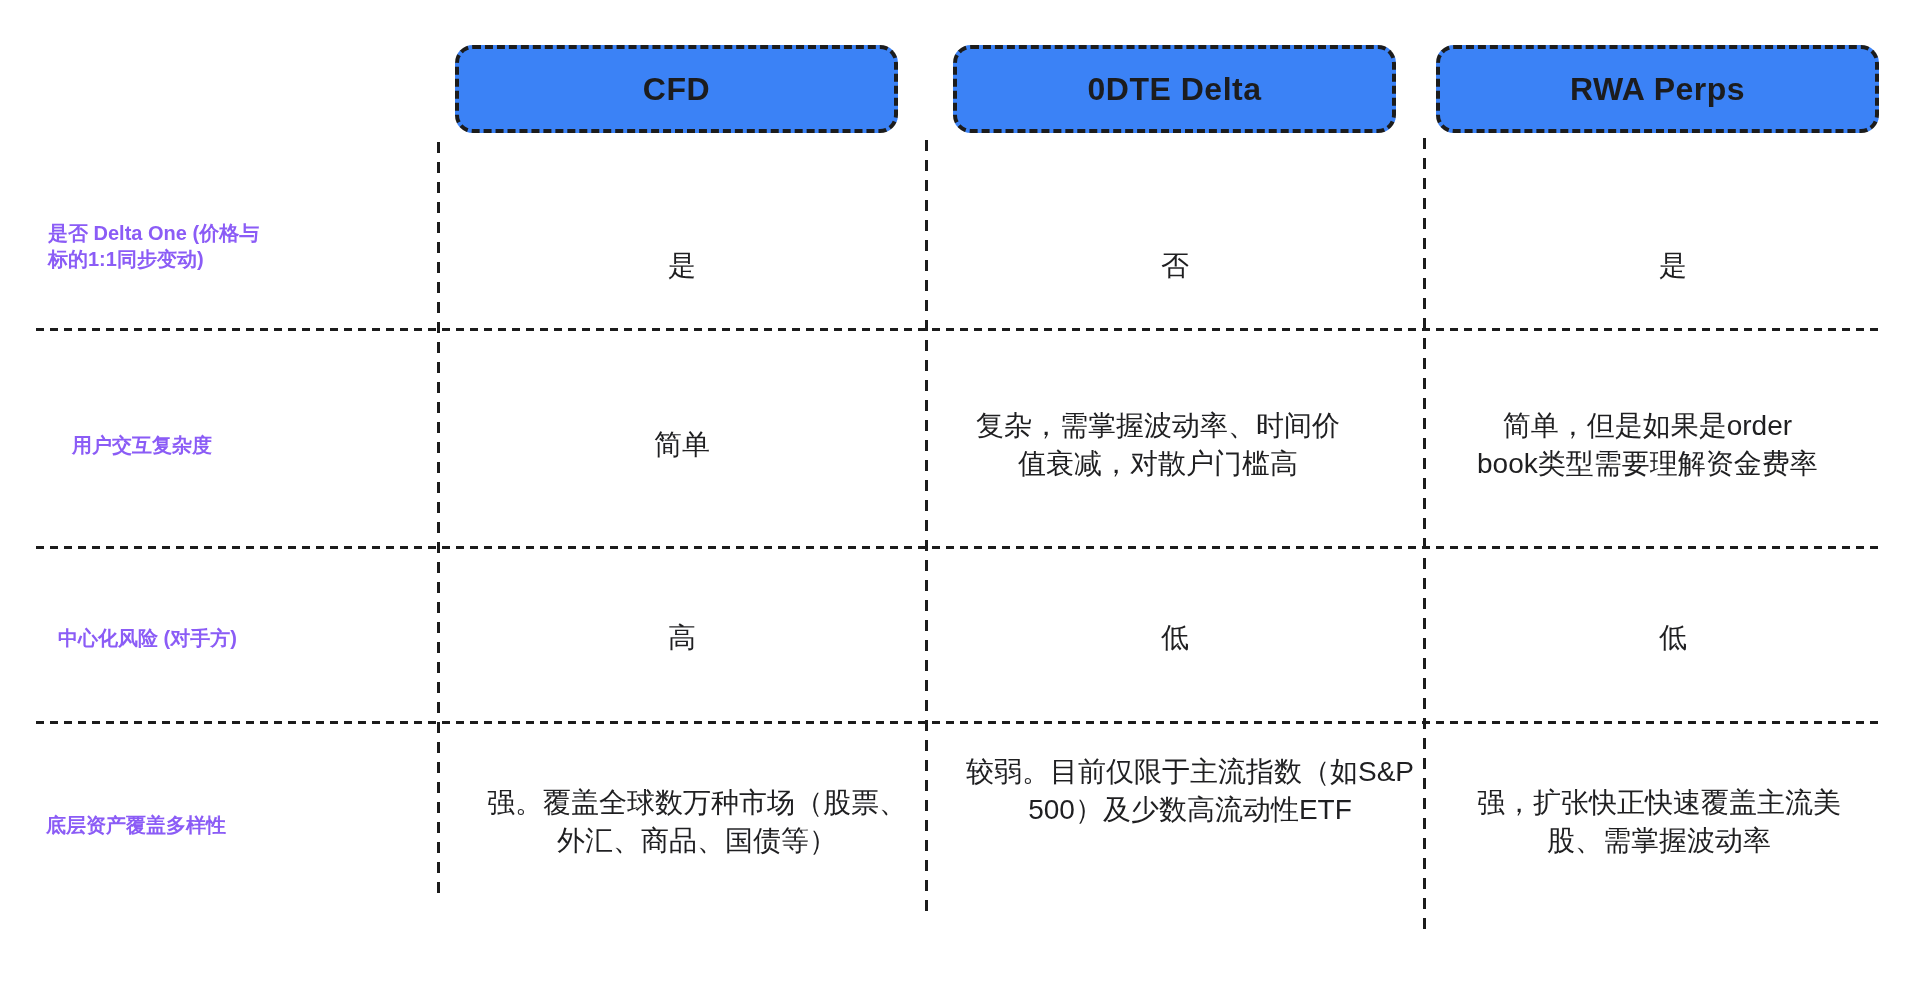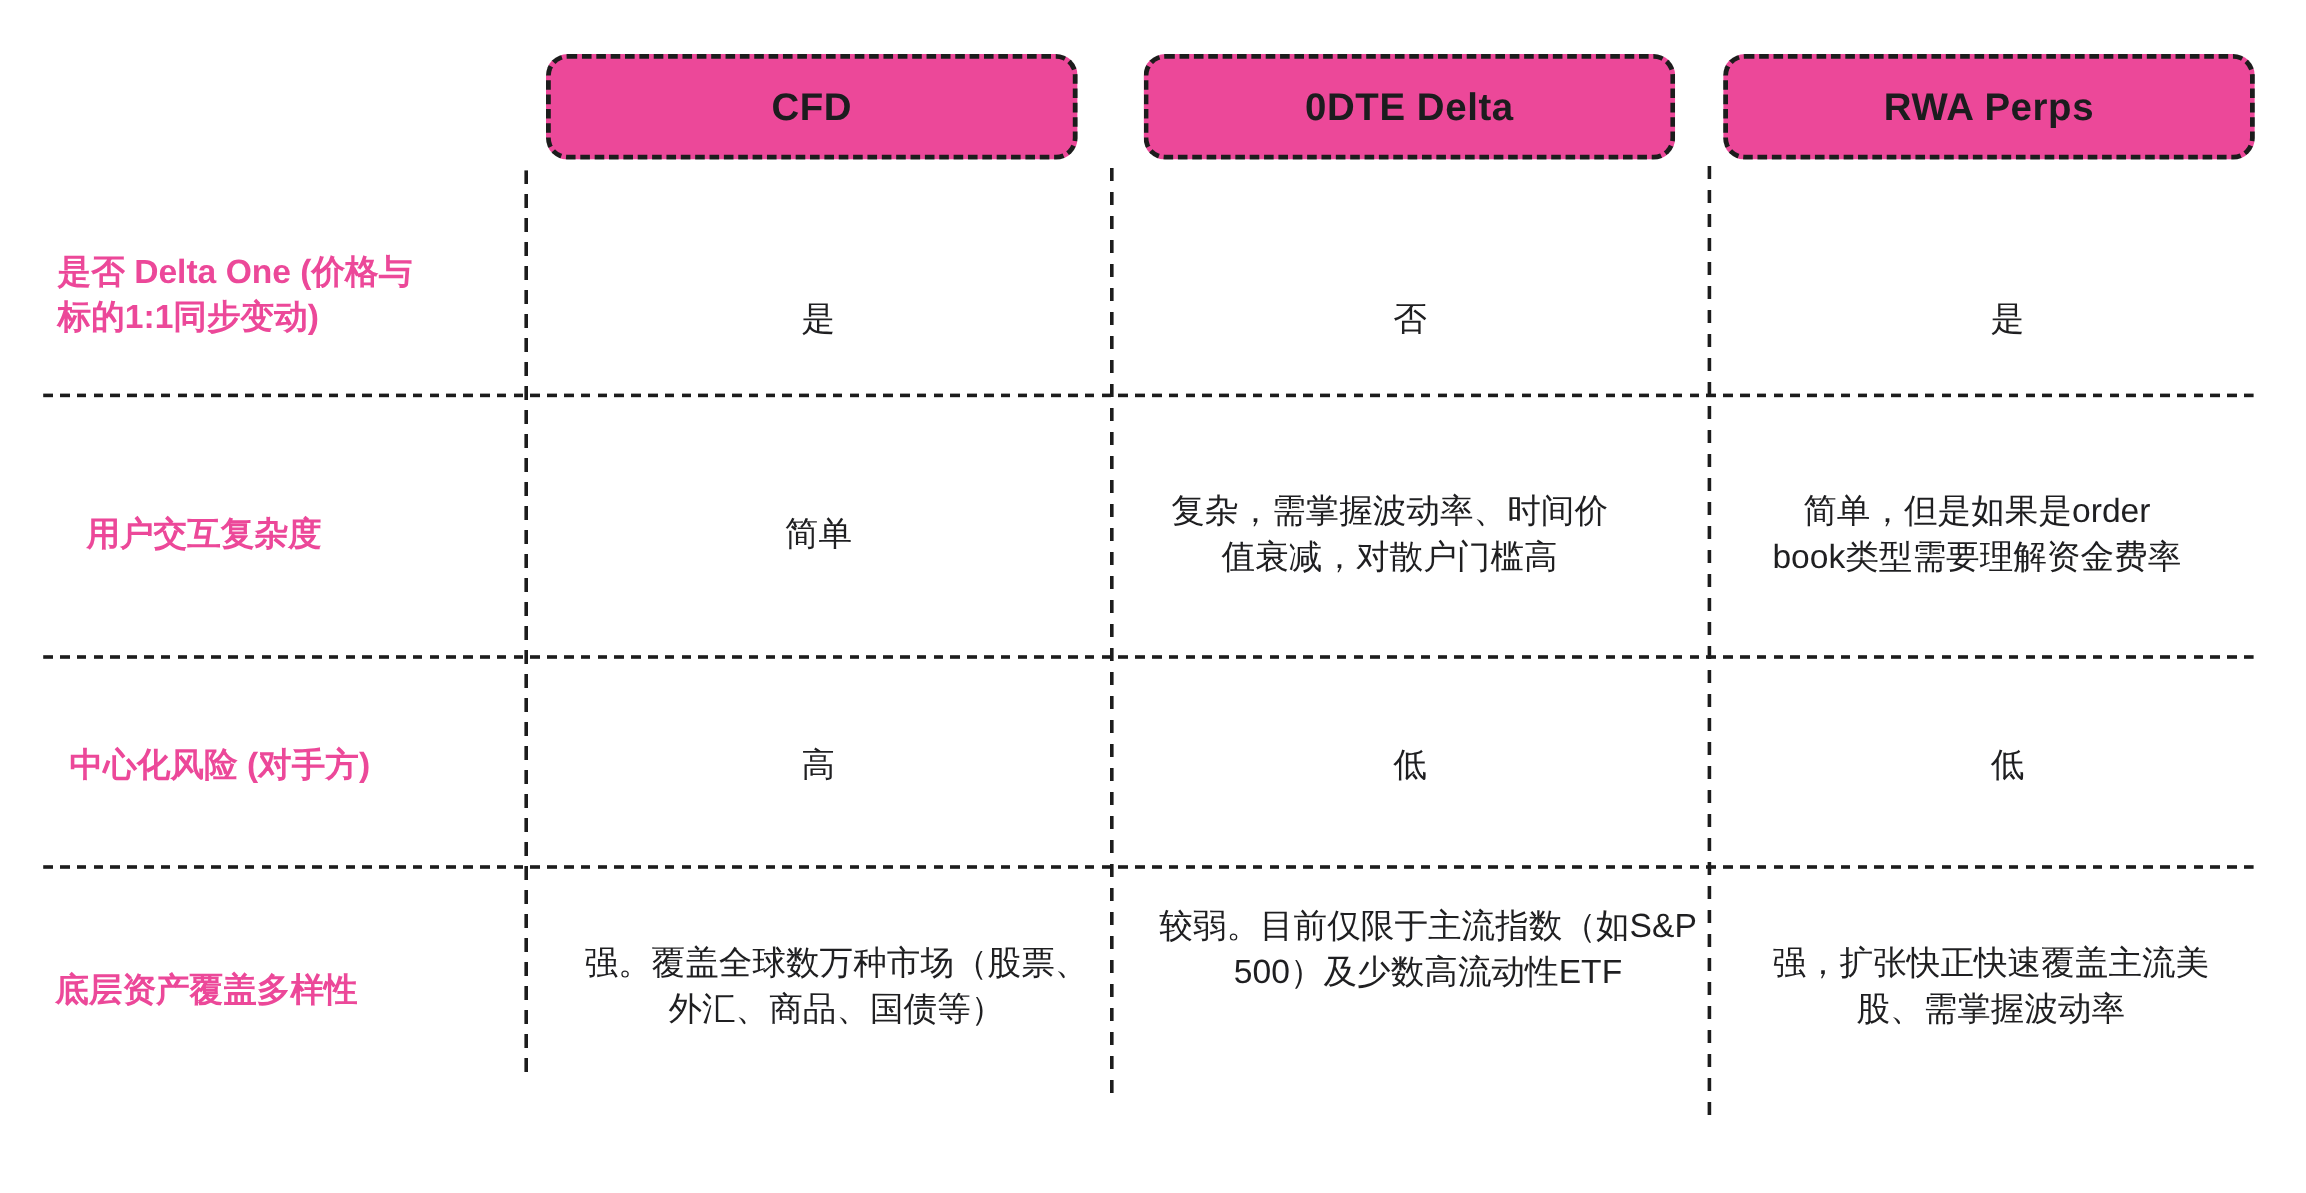--- a/index.html
+++ b/index.html
@@ -2,33 +2,33 @@
 <html><head>
 <meta charset="utf-8">
 <style>
   html,body{margin:0;padding:0;background:#ffffff;}
   body{width:1922px;height:994px;overflow:hidden;
        font-family:"Liberation Sans","DejaVu Sans",sans-serif;}
   #canvas{position:relative;width:1922px;height:994px;background:#ffffff;}
 
   
   .hdr{position:absolute;top:45px;height:88px;box-sizing:border-box;
-       background:#ec4899;border:4px dashed #1c1c1c;border-radius:18px;
+       background:#3b82f6;border:4px dashed #1c1c1c;border-radius:18px;
        display:flex;align-items:center;justify-content:center;
        font-size:32px;font-weight:600;color:#1c1c1e;letter-spacing:.5px;}
 
   
   .vline{position:absolute;width:3px;
          background:repeating-linear-gradient(180deg,#1c1c1c 0 11px,transparent 11px 20px);}
   .hline{position:absolute;height:3px;left:36px;width:1842px;
          background:repeating-linear-gradient(90deg,#1c1c1c 0 8px,transparent 8px 14px);}
 
   
   .rowlabel{position:absolute;display:flex;align-items:center;
-            color:#ec4899;font-size:28px;font-weight:600;line-height:1.32;
+            color:#8b5cf6;font-size:20px;font-weight:600;line-height:1.32;
             white-space:pre-line;}
 
   
   .cell{position:absolute;display:flex;align-items:center;box-sizing:border-box;
         color:#1F1F21;font-size:28px;font-weight:400;line-height:1.34;
         white-space:pre-line;}
   .cell.center{justify-content:center;text-align:center;}
   .cell.left{justify-content:flex-start;text-align:center;}
 </style>
 </head>

